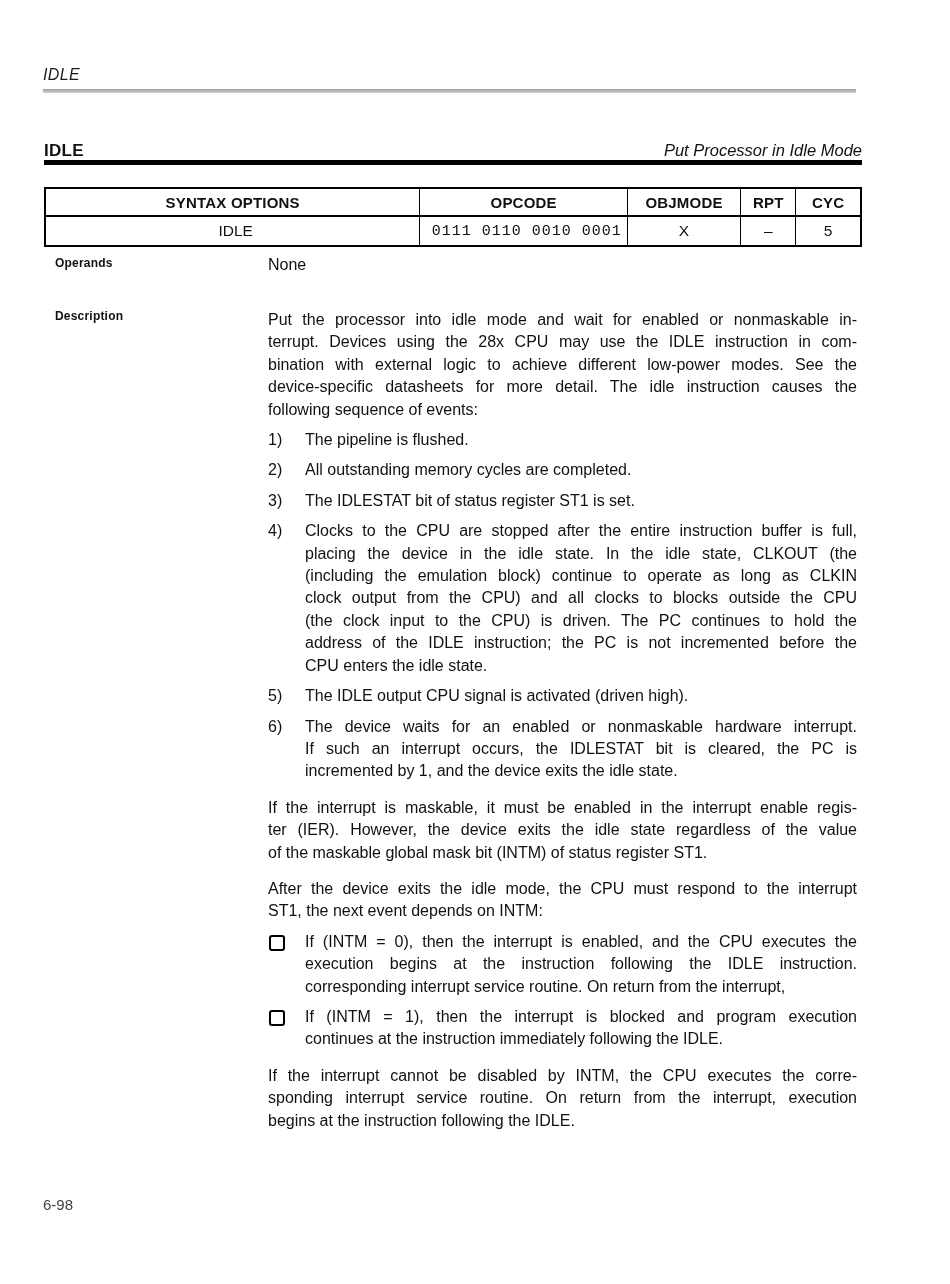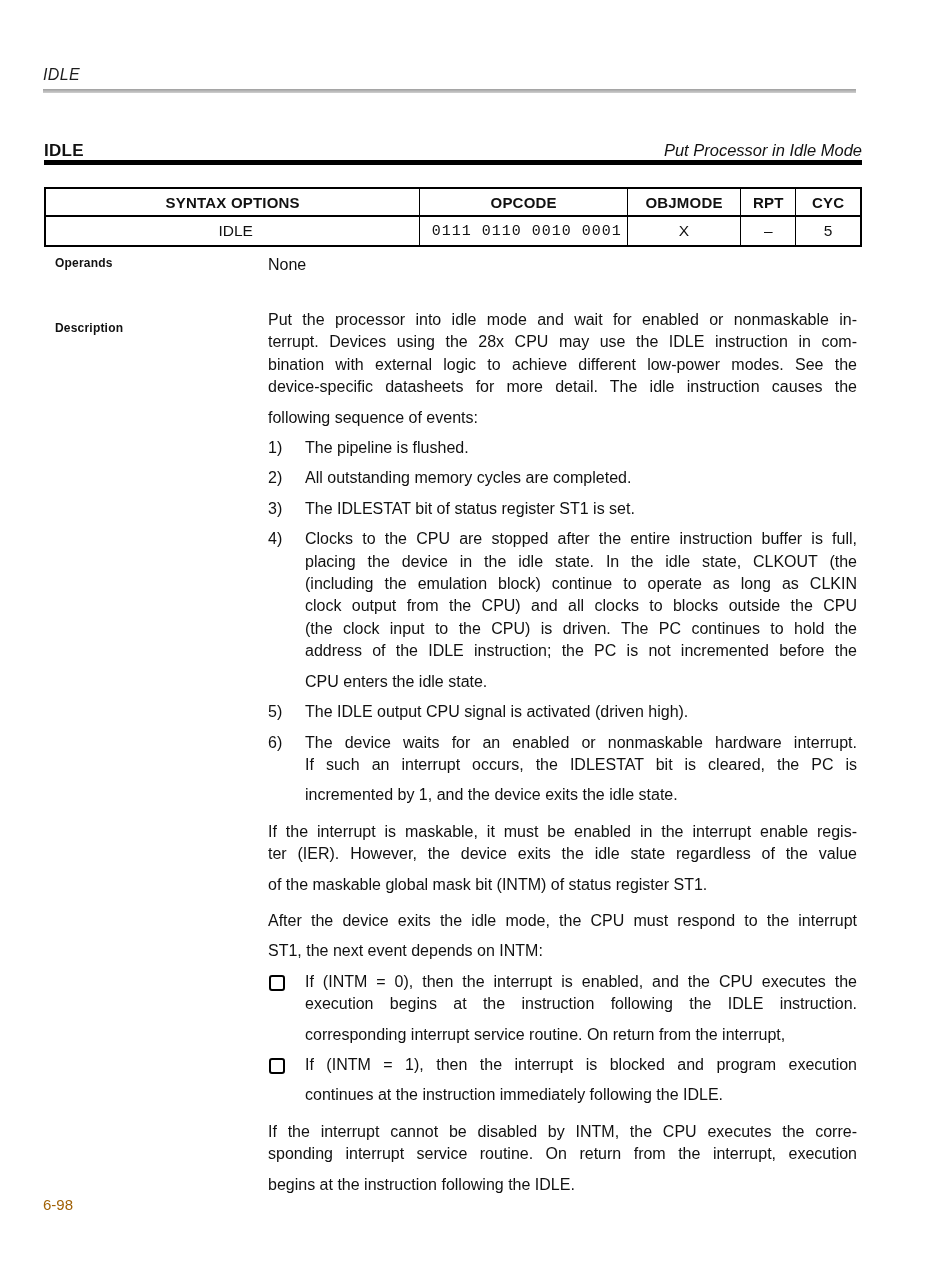--- a/index.html
+++ b/index.html
@@ -53,43 +53,43 @@
   td.cell-opcode {
     text-align: left; padding-left: 7px;
     font-family: Liberation Mono, monospace;
     font-size: 15px; letter-spacing: 1px;
   }
 
   
   .side-label { left: 55px; font-weight: bold; font-size: 12px; letter-spacing: 0.2px; }
   .operands-label { top: 256px; }
   .operands-value { left: 268px; top: 256px; font-size: 16px; }
-  .description-label { top: 309px; margin-top: 12px; }
+  .description-label { top: 309px; }
 
   
   .desc-body {
     left: 268px; top: 309px; width: 589px;
     font-size: 16px; line-height: 22.4px;
   }
   .lines .line { text-align: justify; text-align-last: justify; }
-  .lines .line:last-child { text-align: left; text-align-last: left; margin-top: 8px; }
+  .lines .line:last-child { text-align: left; text-align-last: left; }
 
   .num-item, .bullet-item { position: relative; padding-left: 37px; margin-top: 8px; }
   .item-marker { position: absolute; left: 0; top: 0; }
   .para-block { margin-top: 14px; }
 
   .square-bullet {
     position: absolute; left: 1px; top: 4px;
     width: 12px; height: 12px;
     border: 2px solid #000; border-radius: 3px;
     background: #fff;
   }
 
   
-  .footer-page-number { left: 43px; top: 1196px; font-size: 15px; color: #a16207; }
+  .footer-page-number { left: 43px; top: 1196px; font-size: 15px; color: #404040; }
 </style>
 </head>
 <body>
 
 <div class="abs running-header">IDLE</div>
 <div class="abs header-rule"></div>
 
 <div class="abs instr-head">
   <span class="instr-mnemonic">IDLE</span>
   <span class="instr-title">Put Processor in Idle Mode</span>

